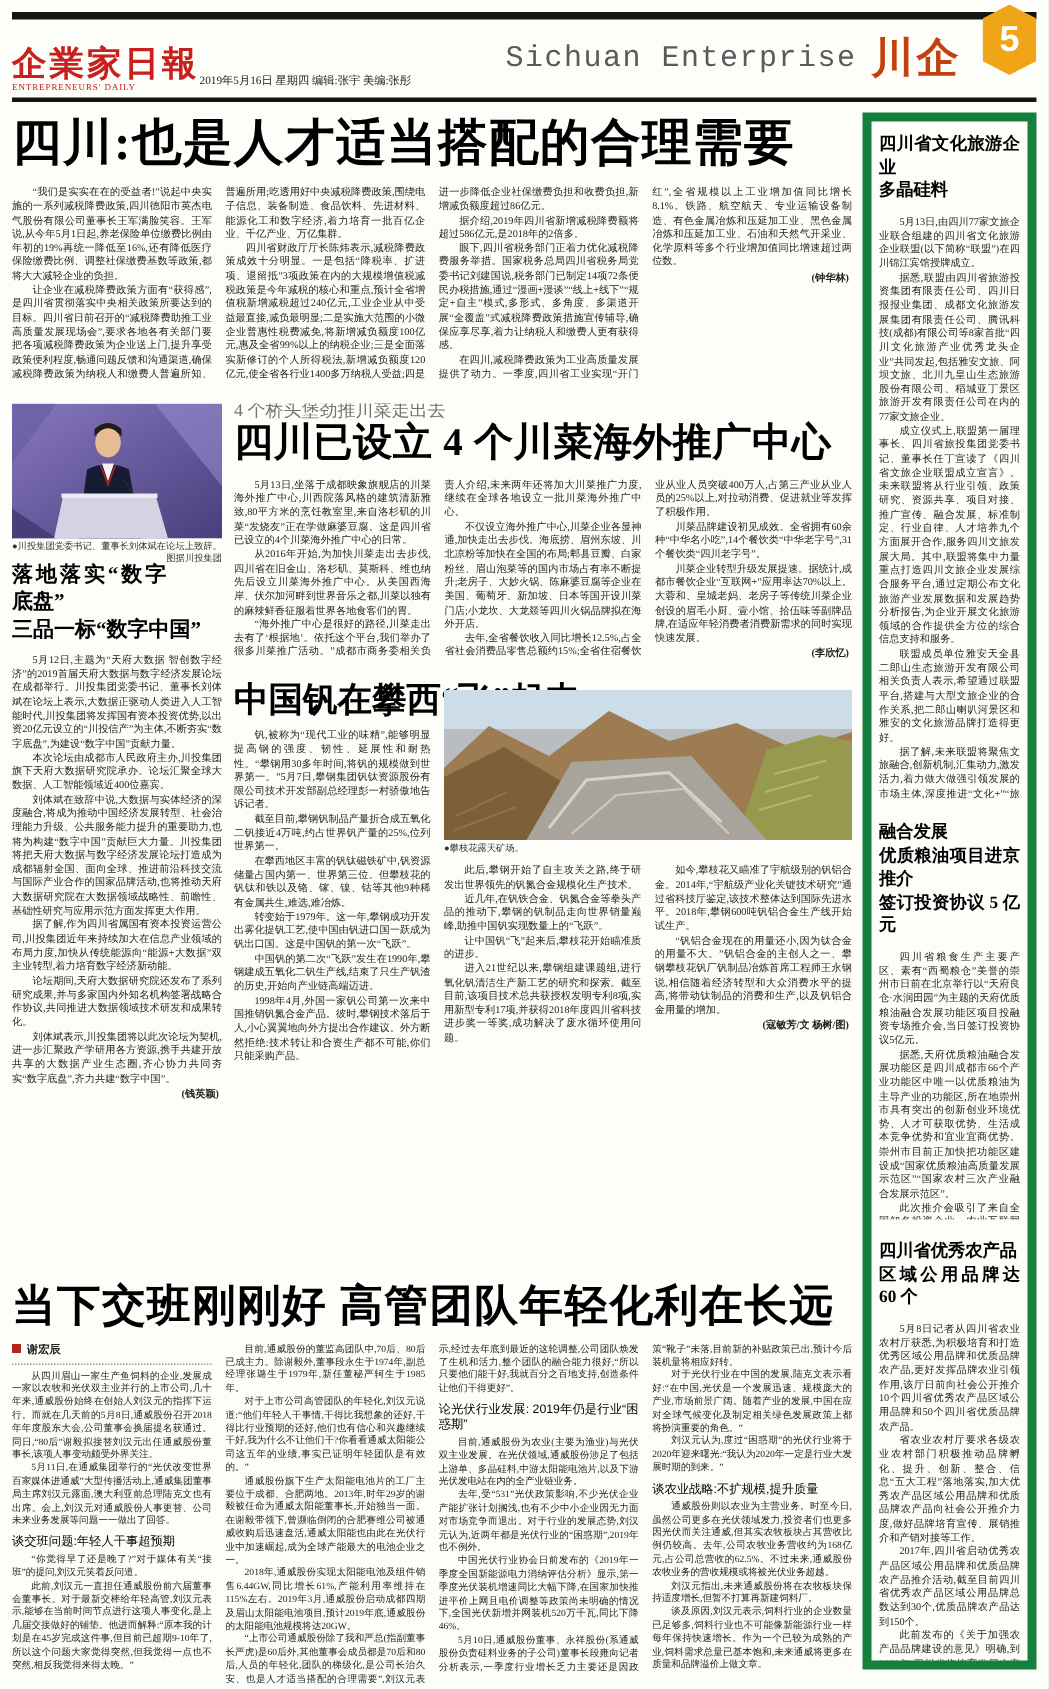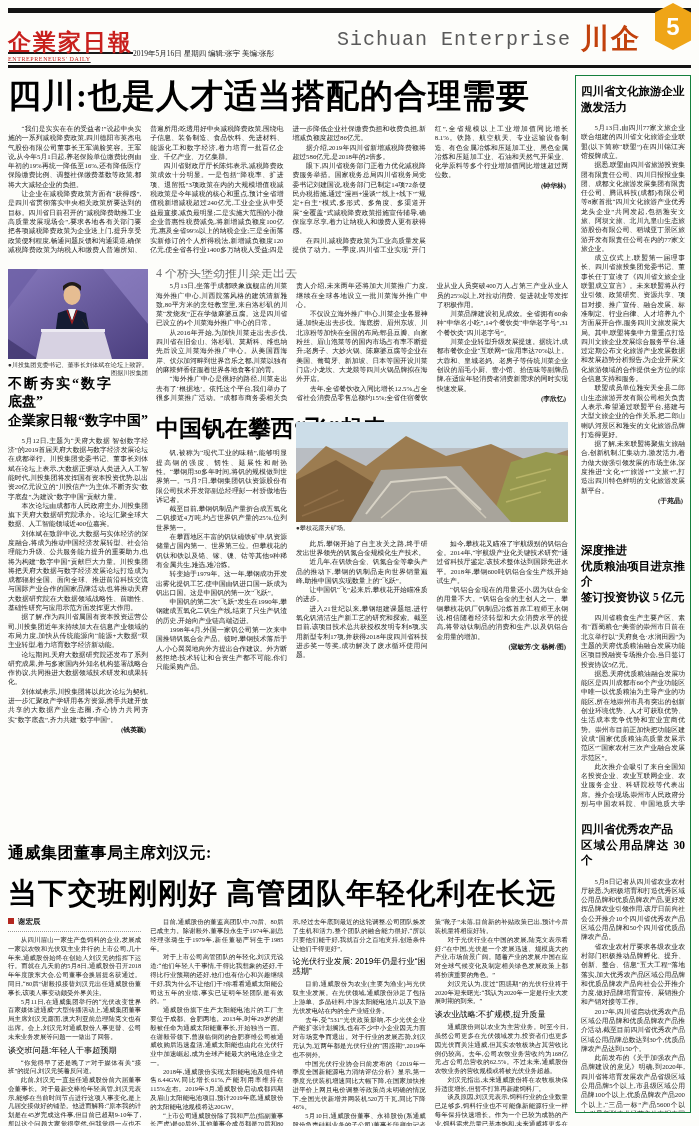--- a/index.html
+++ b/index.html
@@ -1,36 +1,36 @@
 <!DOCTYPE html>
 <html><head>
 <meta charset="utf-8">
 <style>
   html,body{margin:0;padding:0;background:#e9e9e6;}
   .page{width:699px;height:1126px;background:#fdfdfa;overflow:hidden;position:relative;
         font-family:"Liberation Serif","DejaVu Serif",serif;color:#1a1a1a;margin:0 auto;}
   .inner{padding:8px 8px 0 8px;}
   .topbar{height:5px;background:#141414;}
   .masthead-row{display:flex;align-items:flex-end;height:44px;padding:5px 0 2px 0;position:relative;}
-  .logo-block{display:flex;flex-direction:column;text-decoration:underline;}
+  .logo-block{display:flex;flex-direction:column;}
   .logo{font-size:23px;font-weight:900;color:#c8201d;line-height:1;letter-spacing:2px;}
   .logo-sub{font-size:6px;color:#c8201d;letter-spacing:.6px;margin-top:2px;}
   .dateline{font-size:7.5px;color:#222;margin-left:0;padding-bottom:3px;}
   .header-right{margin-left:auto;display:flex;align-items:center;gap:10px;padding-right:50px;padding-bottom:4px;}
   .en-title{font-family:"Liberation Mono","DejaVu Sans Mono",monospace;font-size:20px;color:#5a5a5a;letter-spacing:1px;}
   .cn-title{font-size:28px;font-weight:900;color:#c2410c;font-family:"Liberation Sans",sans-serif;letter-spacing:2px;}
   .badge{position:absolute;right:0;top:-10px;width:36px;height:47px;background:#efa517;
          clip-path:polygon(50% 0,100% 20%,100% 80%,50% 100%,0 80%,0 20%);
          display:flex;align-items:center;justify-content:center;color:#fff;font-size:24px;font-weight:bold;
          font-family:"Liberation Sans",sans-serif;}
   .header-rule{height:3px;background:#141414;margin-top:1px;}
 
   main{display:flex;gap:7px;margin-top:7px;}
   .left-area{width:560px;flex:none;}
-  .sidebar{flex:1;border:1px solid #15803d;padding:7px 5px;height:1038px;overflow:hidden;box-sizing:border-box;}
+  .sidebar{flex:1;border:6px solid #15803d;padding:7px 5px;height:1038px;overflow:hidden;box-sizing:border-box;}
 
   .art{font-size:6.8px;line-height:9.3px;text-align:justify;color:#222;}
   .art p{margin:0;text-indent:2em;}
   .art p.by{text-align:right;text-indent:0;font-weight:bold;padding-right:2px;margin-top:1px;}
   .art p.sub{text-indent:0;font-weight:normal;font-family:"Liberation Sans",sans-serif;
              font-size:8.2px;line-height:10px;margin:4px 0 3px 0;color:#000;}
 
   .lead h1{font-size:33px;font-weight:900;margin:3px 0 9px 0;line-height:1.12;letter-spacing:1px;color:#000;}
   .lead-body{column-count:4;column-gap:9px;height:134px;overflow:hidden;column-fill:auto;}
 
@@ -132,38 +132,39 @@
               <path d="M59,41 L64,54 L69,41" stroke="#a81f1f" stroke-width="1.2" fill="none"></path>
               <line x1="74" y1="50" x2="82" y2="62" stroke="#2a2a2a" stroke-width="1"></line>
               <path d="M28,90 L34,62 L96,62 L104,90 Z" fill="#d7d2e2"></path>
               <rect x="33" y="60" width="64" height="3" fill="#eceaf2"></rect>
             </svg>
             <div class="caption">
               <span>●川投集团党委书记、董事长刘体斌在论坛上致辞。</span>
               <span class="credit">图据川投集团</span>
             </div>
             <h3>
-              <span class="l2">不断夯实“数字底盘”</span>
-              <span class="l2">企業家日報“数字中国”</span>
+              <span class="l2">落地落实“数字底盘”</span>
+              <span class="l2">三品一标“数字中国”</span>
             </h3>
             <div class="mini-text">
                 <p>5月12日,主题为“天府大数据 智创数字经济”的2019首届天府大数据与数字经济发展论坛在成都举行。川投集团党委书记、董事长刘体斌在论坛上表示,大数据正驱动人类进入人工智能时代,川投集团将发挥国有资本投资优势,以出资20亿元设立的“川投信产”为主体,不断夯实“数字底盘”,为建设“数字中国”贡献力量。</p>
                 <p>本次论坛由成都市人民政府主办,川投集团旗下天府大数据研究院承办。论坛汇聚全球大数据、人工智能领域近400位嘉宾。</p>
                 <p>刘体斌在致辞中说,大数据与实体经济的深度融合,将成为推动中国经济发展转型、社会治理能力升级、公共服务能力提升的重要助力,也将为构建“数字中国”贡献巨大力量。川投集团将把天府大数据与数字经济发展论坛打造成为成都辐射全国、面向全球、推进前沿科技交流与国际产业合作的国家品牌活动,也将推动天府大数据研究院在大数据领域战略性、前瞻性、基础性研究与应用示范方面发挥更大作用。</p>
                 <p>据了解,作为四川省属国有资本投资运营公司,川投集团近年来持续加大在信息产业领域的布局力度,加快从传统能源向“能源+大数据”双主业转型,着力培育数字经济新动能。</p>
                 <p>论坛期间,天府大数据研究院还发布了系列研究成果,并与多家国内外知名机构签署战略合作协议,共同推进大数据领域技术研发和成果转化。</p>
                 <p>刘体斌表示,川投集团将以此次论坛为契机,进一步汇聚政产学研用各方资源,携手共建开放共享的大数据产业生态圈,齐心协力共同夯实“数字底盘”,齐力共建“数字中国”。</p>
                 <p class="by">(钱英颖)</p>
               </div>
           </aside>
 
           <div class="mid-main">
 
             <section class="chuancai art">
               <div class="kicker">4 个桥头堡劲推川菜走出去</div>
+              <h2>四川已设立 4 个川菜海外推广中心</h2>
               <div class="cc-body">
                   <p>5月13日,坐落于成都映象旗舰店的川菜海外推广中心,川西院落风格的建筑清新雅致,80平方米的烹饪教室里,来自洛杉矶的川菜“发烧友”正在学做麻婆豆腐。这是四川省已设立的4个川菜海外推广中心的日常。</p>
                   <p>从2016年开始,为加快川菜走出去步伐,四川省在旧金山、洛杉矶、莫斯科、维也纳先后设立川菜海外推广中心。从美国西海岸、伏尔加河畔到世界音乐之都,川菜以独有的麻辣鲜香征服着世界各地食客们的胃。</p>
                   <p>“海外推广中心是很好的路径,川菜走出去有了‘根据地’。依托这个平台,我们举办了很多川菜推广活动。”成都市商务委相关负责人介绍,未来两年还将加大川菜推广力度,继续在全球各地设立一批川菜海外推广中心。</p>
                   <p>不仅设立海外推广中心,川菜企业各显神通,加快走出去步伐。海底捞、眉州东坡、川北凉粉等加快在全国的布局;郫县豆瓣、白家粉丝、眉山泡菜等的国内市场占有率不断提升;老房子、大妙火锅、陈麻婆豆腐等企业在美国、葡萄牙、新加坡、日本等国开设川菜门店;小龙坎、大龙燚等四川火锅品牌拟在海外开店。</p>
                   <p>去年,全省餐饮收入同比增长12.5%,占全省社会消费品零售总额约15%;全省住宿餐饮业从业人员突破400万人,占第三产业从业人员的25%以上,对拉动消费、促进就业等发挥了积极作用。</p>
                   <p>川菜品牌建设初见成效。全省拥有60余种“中华名小吃”,14个餐饮类“中华老字号”,31个餐饮类“四川老字号”。</p>
                   <p>川菜企业转型升级发展提速。据统计,成都市餐饮企业“互联网+”应用率达70%以上。大蓉和、皇城老妈、老房子等传统川菜企业创设的眉毛小厨、壹小馆、拾伍味等副牌品牌,在适应年轻消费者消费新需求的同时实现快速发展。</p>
                   <p class="by">(李欣忆)</p>
                 </div>
@@ -207,21 +208,20 @@
                     </div>
                 </div>
               </div>
             </section>
 
           </div>
         </div>
 
         <section class="tongwei art">
           <h2>
-            <span class="l1">通威集团董事局主席刘汉元:</span>
             <span class="l2">当下交班刚刚好 高管团队年轻化利在长远</span>
           </h2>
           <div class="tw-body">
             <div class="author-block">
               <span class="sq"></span><span>谢宏辰</span>
             </div>
           <p>从四川眉山一家生产鱼饲料的企业,发展成一家以农牧和光伏双主业并行的上市公司,几十年来,通威股份始终在创始人刘汉元的指挥下运行。而就在几天前的5月8日,通威股份召开2018年年度股东大会,公司董事会换届提名获通过。同日,“80后”谢毅拟接替刘汉元出任通威股份董事长,该项人事变动颇受外界关注。</p>
               <p>5月11日,在通威集团举行的“光伏改变世界百家媒体进通威”大型传播活动上,通威集团董事局主席刘汉元露面,澳大利亚前总理陆克文也有出席。会上,刘汉元对通威股份人事更替、公司未来业务发展等问题一一做出了回答。</p>
               <p class="sub">谈交班问题:年轻人干事超预期</p>
               <p>“你觉得早了还是晚了?”对于媒体有关“接班”的提问,刘汉元笑着反问道。</p>
@@ -245,49 +245,49 @@
             </div>
         </section>
 
       </div>
 
       <aside class="sidebar">
 
         <article class="sb-art sb-a1 art">
           <h3>
             <span>四川省文化旅游企业</span>
-            <span>激发活力</span>
+            <span>多晶硅料</span>
           </h3>
           <div class="sb-body">
               <p>5月13日,由四川77家文旅企业联合组建的四川省文化旅游企业联盟(以下简称“联盟”)在四川锦江宾馆授牌成立。</p>
               <p>据悉,联盟由四川省旅游投资集团有限责任公司、四川日报报业集团、成都文化旅游发展集团有限责任公司、腾讯科技(成都)有限公司等8家首批“四川文化旅游产业优秀龙头企业”共同发起,包括雅安文旅、阿坝文旅、北川九皇山生态旅游股份有限公司、稻城亚丁景区旅游开发有限责任公司在内的77家文旅企业。</p>
               <p>成立仪式上,联盟第一届理事长、四川省旅投集团党委书记、董事长任丁宣读了《四川省文旅企业联盟成立宣言》。未来联盟将从行业引领、政策研究、资源共享、项目对接、推广宣传、融合发展、标准制定、行业自律、人才培养九个方面展开合作,服务四川文旅发展大局。其中,联盟将集中力量重点打造四川文旅企业发展综合服务平台,通过定期公布文化旅游产业发展数据和发展趋势分析报告,为企业开展文化旅游领域的合作提供全方位的综合信息支持和服务。</p>
               <p>联盟成员单位雅安天全县二郎山生态旅游开发有限公司相关负责人表示,希望通过联盟平台,搭建与大型文旅企业的合作关系,把二郎山喇叭河景区和雅安的文化旅游品牌打造得更好。</p>
               <p>据了解,未来联盟将聚焦文旅融合,创新机制,汇集动力,激发活力,着力做大做强引领发展的市场主体,深度推进“文化+”“旅游+”“文旅+”,打造出四川特色鲜明的文化旅游发展新平台。</p>
               <p class="by">(于苑晶)</p>
             </div>
         </article>
 
         <article class="sb-art sb-a2 art">
           <h3>
-            <span>深度推进</span>
+            <span>融合发展</span>
             <span>优质粮油项目进京推介</span>
             <span>签订投资协议 5 亿元</span>
           </h3>
           <div class="sb-body">
               <p>四川省粮食生产主要产区、素有“西蜀粮仓”美誉的崇州市日前在北京举行以“天府良仓·水润田园”为主题的天府优质粮油融合发展功能区项目投融资专场推介会,当日签订投资协议5亿元。</p>
               <p>据悉,天府优质粮油融合发展功能区是四川成都市66个产业功能区中唯一以优质粮油为主导产业的功能区,所在地崇州市具有突出的创新创业环境优势、人才可获取优势、生活成本竞争优势和宜业宜商优势。崇州市目前正加快把功能区建设成“国家优质粮油高质量发展示范区”“国家农村三次产业融合发展示范区”。</p>
               <p>此次推介会吸引了来自全国知名投资企业、农业互联网企业、农业服务企业、科研院校等代表出席。推介会现场,崇州市人民政府分别与中国农科院、中国地质大学(武汉)等签订合作框架协议,涉及农业科技成果转化基地建设、农业高端人才培育、农田互联网总部项目建设等内容。(陈斌)</p>
             </div>
         </article>
 
         <article class="sb-art art">
           <h3>
             <span>四川省优秀农产品</span>
-            <span>区域公用品牌达 30 个</span>
+            <span>区域公用品牌达 60 个</span>
           </h3>
           <div class="sb-body">
               <p>5月8日记者从四川省农业农村厅获悉,为积极培育和打造优秀区域公用品牌和优质品牌农产品,更好发挥品牌农业引领作用,该厅日前向社会公开推介10个四川省优秀农产品区域公用品牌和50个四川省优质品牌农产品。</p>
               <p>省农业农村厅要求各级农业农村部门积极推动品牌孵化、提升、创新、整合、信息“五大工程”落地落实,加大优秀农产品区域公用品牌和优质品牌农产品向社会公开推介力度,做好品牌培育宣传、展销推介和产销对接等工作。</p>
               <p>2017年,四川省启动优秀农产品区域公用品牌和优质品牌农产品推介活动,截至目前四川省优秀农产品区域公用品牌总数达到30个,优质品牌农产品达到150个。</p>
               <p>此前发布的《关于加强农产品品牌建设的意见》明确,到2020年,四川省将培育发展农产品省级区域公用品牌5个以上,市县级区域公用品牌100个以上,优质品牌农产品200个以上,“三品一标”产品5600个以上,引导新型农业经营主体申报中国驰名商标等,让“川”字号农产品唱响国内外市场。(樊邦平)</p>
             </div>
         </article>
 
       </aside>

